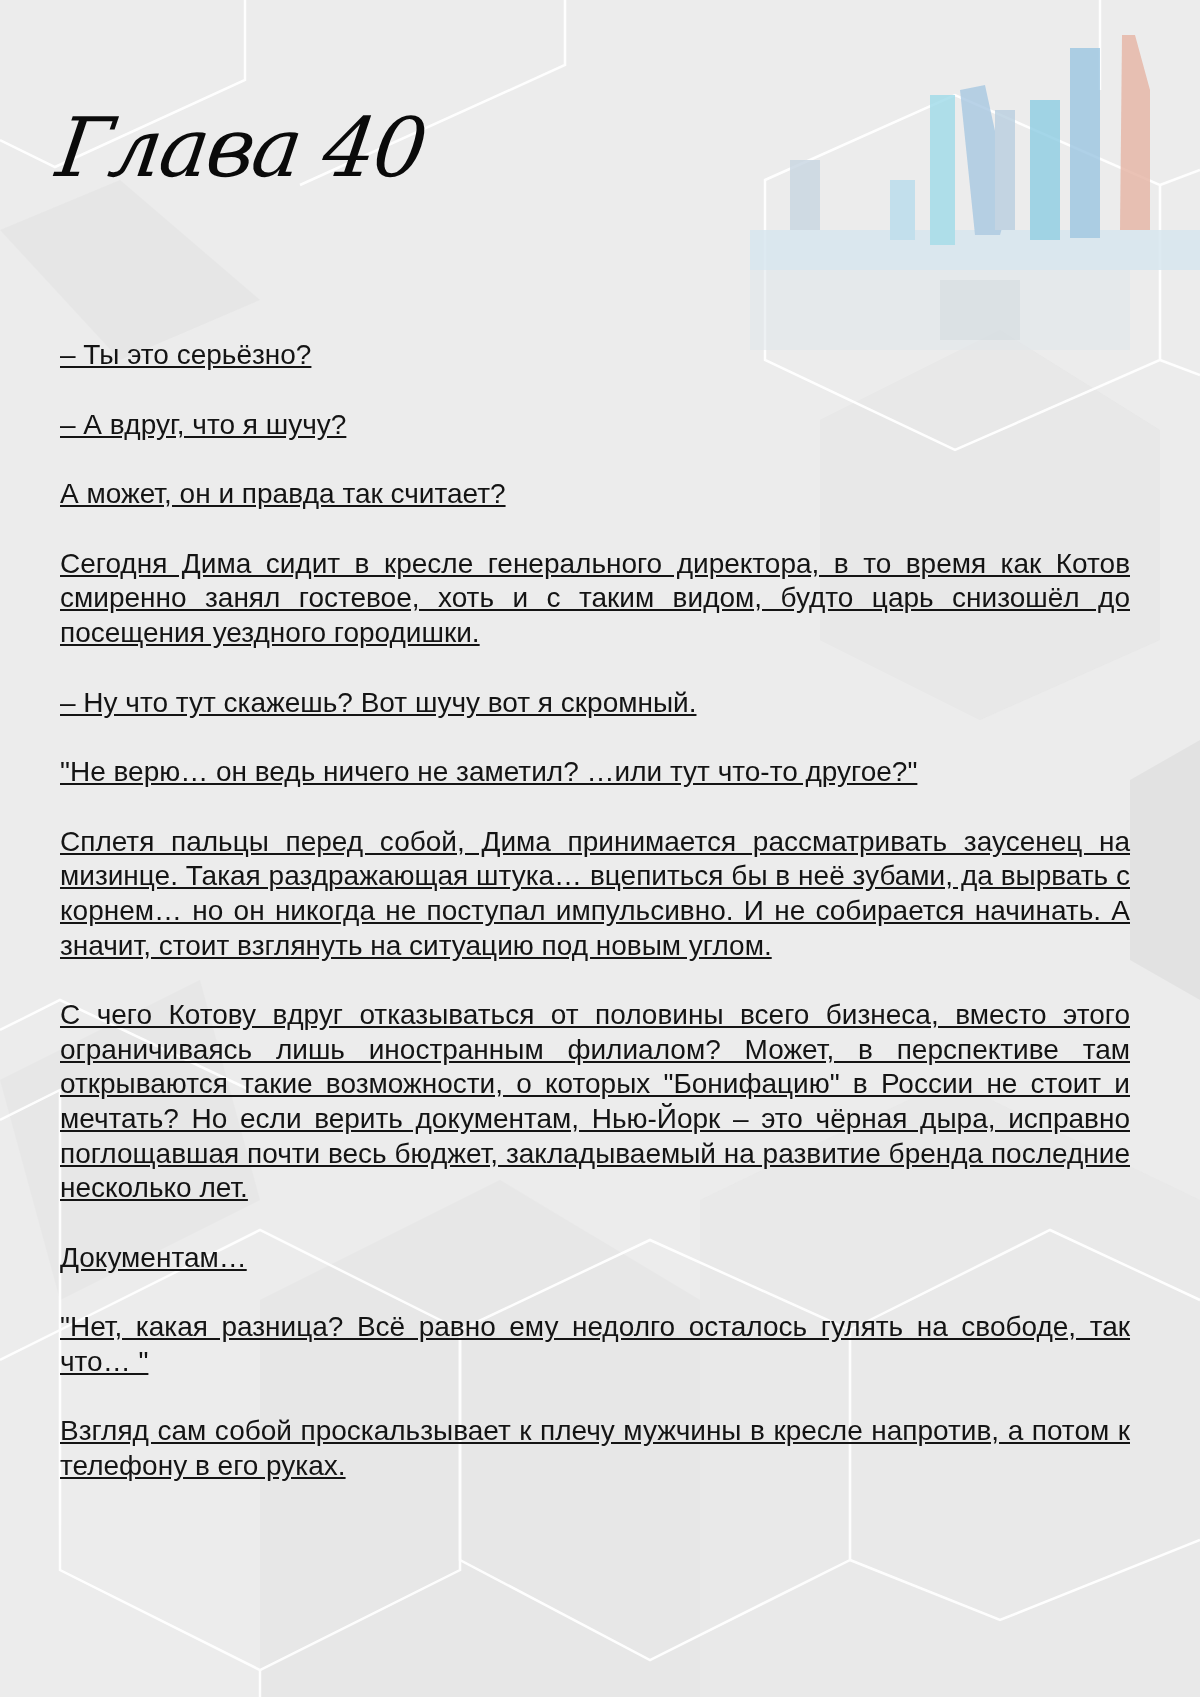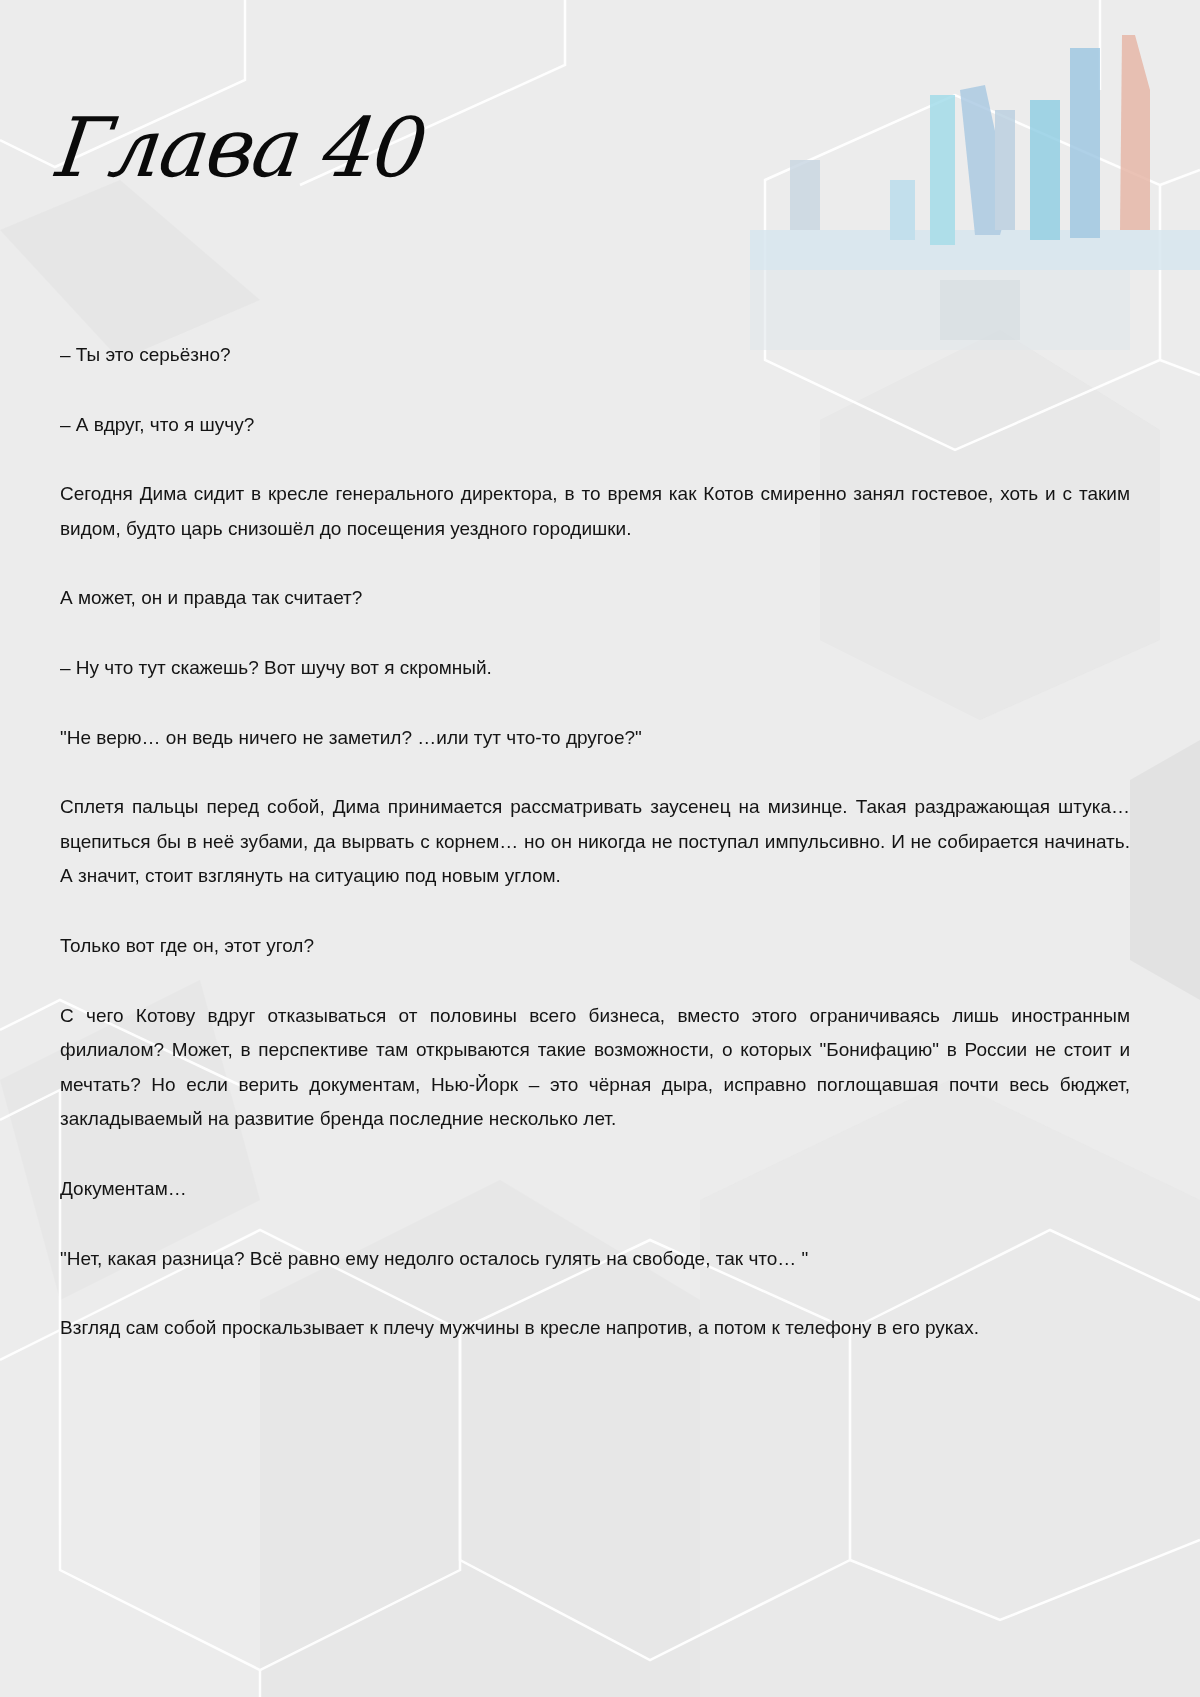--- a/index.html
+++ b/index.html
@@ -11,21 +11,21 @@
   .bg { position:absolute; inset:0; z-index:0; }
   .bg svg { position:absolute; left:0; top:0; }
   .title {
     position:absolute; left:58px; top:100px; z-index:2;
     font-family:"DejaVu Serif", serif; font-style:italic;
     font-size:82px; color:#0a0a0a; letter-spacing:-2px;
     transform:skewX(-8deg); margin:0; font-weight:normal;
   }
   .content {
     position:absolute; left:60px; top:338px; width:1070px; z-index:2;
-    font-size:19px; line-height:34.6px; color:#141414;
+    font-size:28px; line-height:34.6px; color:#141414;text-decoration:underline;
   }
   .content p { margin:0 0 35px 0; text-align:justify; }
 </style>
 </head>
 <body>
 
 <div class="bg">
   <svg width="1200" height="1697" viewBox="0 0 1200 1697">
 
     <polygon points="0,230 120,180 260,300 120,360" fill="#e2e2e2" opacity="0.6"></polygon>
@@ -65,23 +65,22 @@
       <rect x="940" y="280" width="80" height="60" fill="#cfd8de" opacity="0.6"></rect>
     </g>
   </svg>
 </div>
 
 <h1 class="title">Глава 40</h1>
 
 <div class="content">
   <p>– Ты это серьёзно?</p>
   <p>– А вдруг, что я шучу?</p>
+  <p>А может, он и правда так считает?</p>
   <p>Сегодня Дима сидит в кресле генерального директора, в то время как Котов смиренно занял гостевое, хоть и с таким видом, будто царь снизошёл до посещения уездного городишки.</p>
-  <p>А может, он и правда так считает?</p>
   <p>– Ну что тут скажешь? Вот шучу вот я скромный.</p>
   <p>"Не верю… он ведь ничего не заметил? …или тут что-то другое?"</p>
   <p>Сплетя пальцы перед собой, Дима принимается рассматривать заусенец на мизинце. Такая раздражающая штука… вцепиться бы в неё зубами, да вырвать с корнем… но он никогда не поступал импульсивно. И не собирается начинать. А значит, стоит взглянуть на ситуацию под новым углом.</p>
-  <p>Только вот где он, этот угол?</p>
   <p>С чего Котову вдруг отказываться от половины всего бизнеса, вместо этого ограничиваясь лишь иностранным филиалом? Может, в перспективе там открываются такие возможности, о которых "Бонифацию" в России не стоит и мечтать? Но если верить документам, Нью-Йорк – это чёрная дыра, исправно поглощавшая почти весь бюджет, закладываемый на развитие бренда последние несколько лет.</p>
   <p>Документам…</p>
   <p>"Нет, какая разница? Всё равно ему недолго осталось гулять на свободе, так что… "</p>
   <p>Взгляд сам собой проскальзывает к плечу мужчины в кресле напротив, а потом к телефону в его руках.</p>
 </div>
 
 </body></html>

